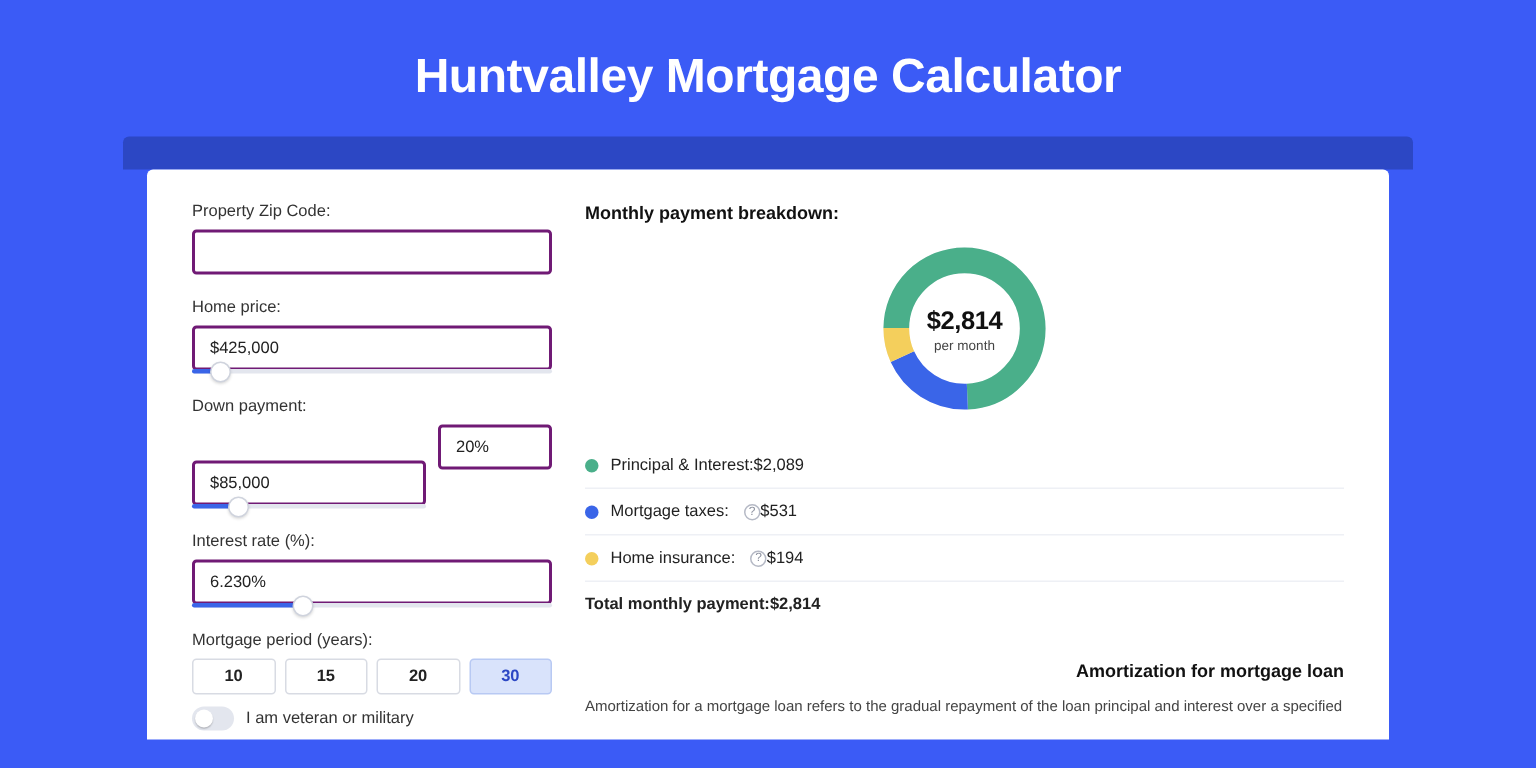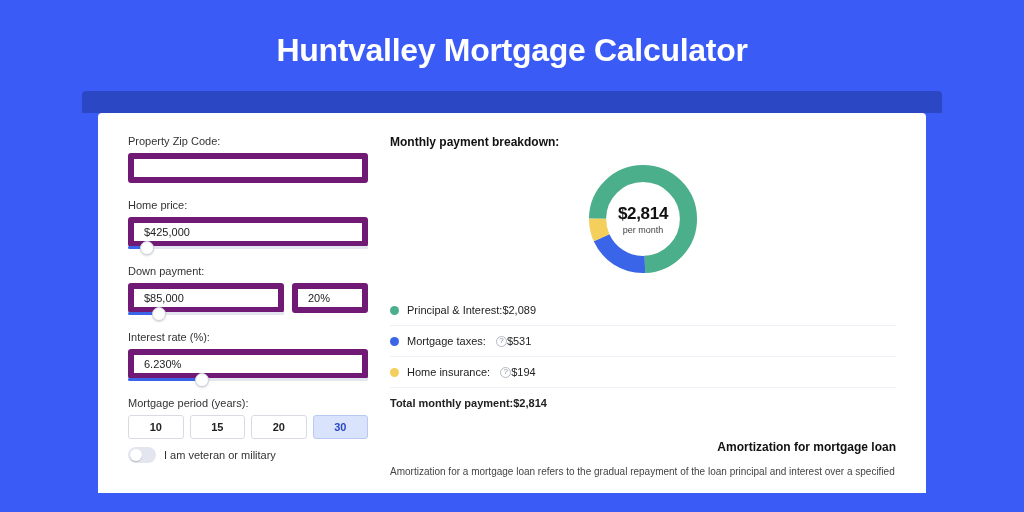--- a/index.html
+++ b/index.html
@@ -37,29 +37,29 @@
 
   .field-label {
     font-size: 11px;
     color: #333;
     margin-bottom: 6px;
   }
   .field-group { margin-bottom: 16px; position: relative; }
   .text-input {
     width: 100%;
     height: 30px;
-    border: 6px solid #701a75;
+    border: 2px solid #701a75;
     border-radius: 3px;
     padding: 0 10px;
     font-size: 11px;
     color: #222;
     background: #fff;
   }
   .input-row { display: flex; gap: 8px; }
-  .input-row .text-input:first-child { flex: 0 0 156px; }
+  .input-row .text-input:first-child { flex: 0 0 156px; margin-top: 24px; }
   .input-row .text-input:last-child { flex: 1; }
 
   .slider-track {
     position: relative;
     height: 3px;
     background: #e3e6ee;
     border-radius: 2px;
     margin-top: -1px;
   }
   .slider-fill {

